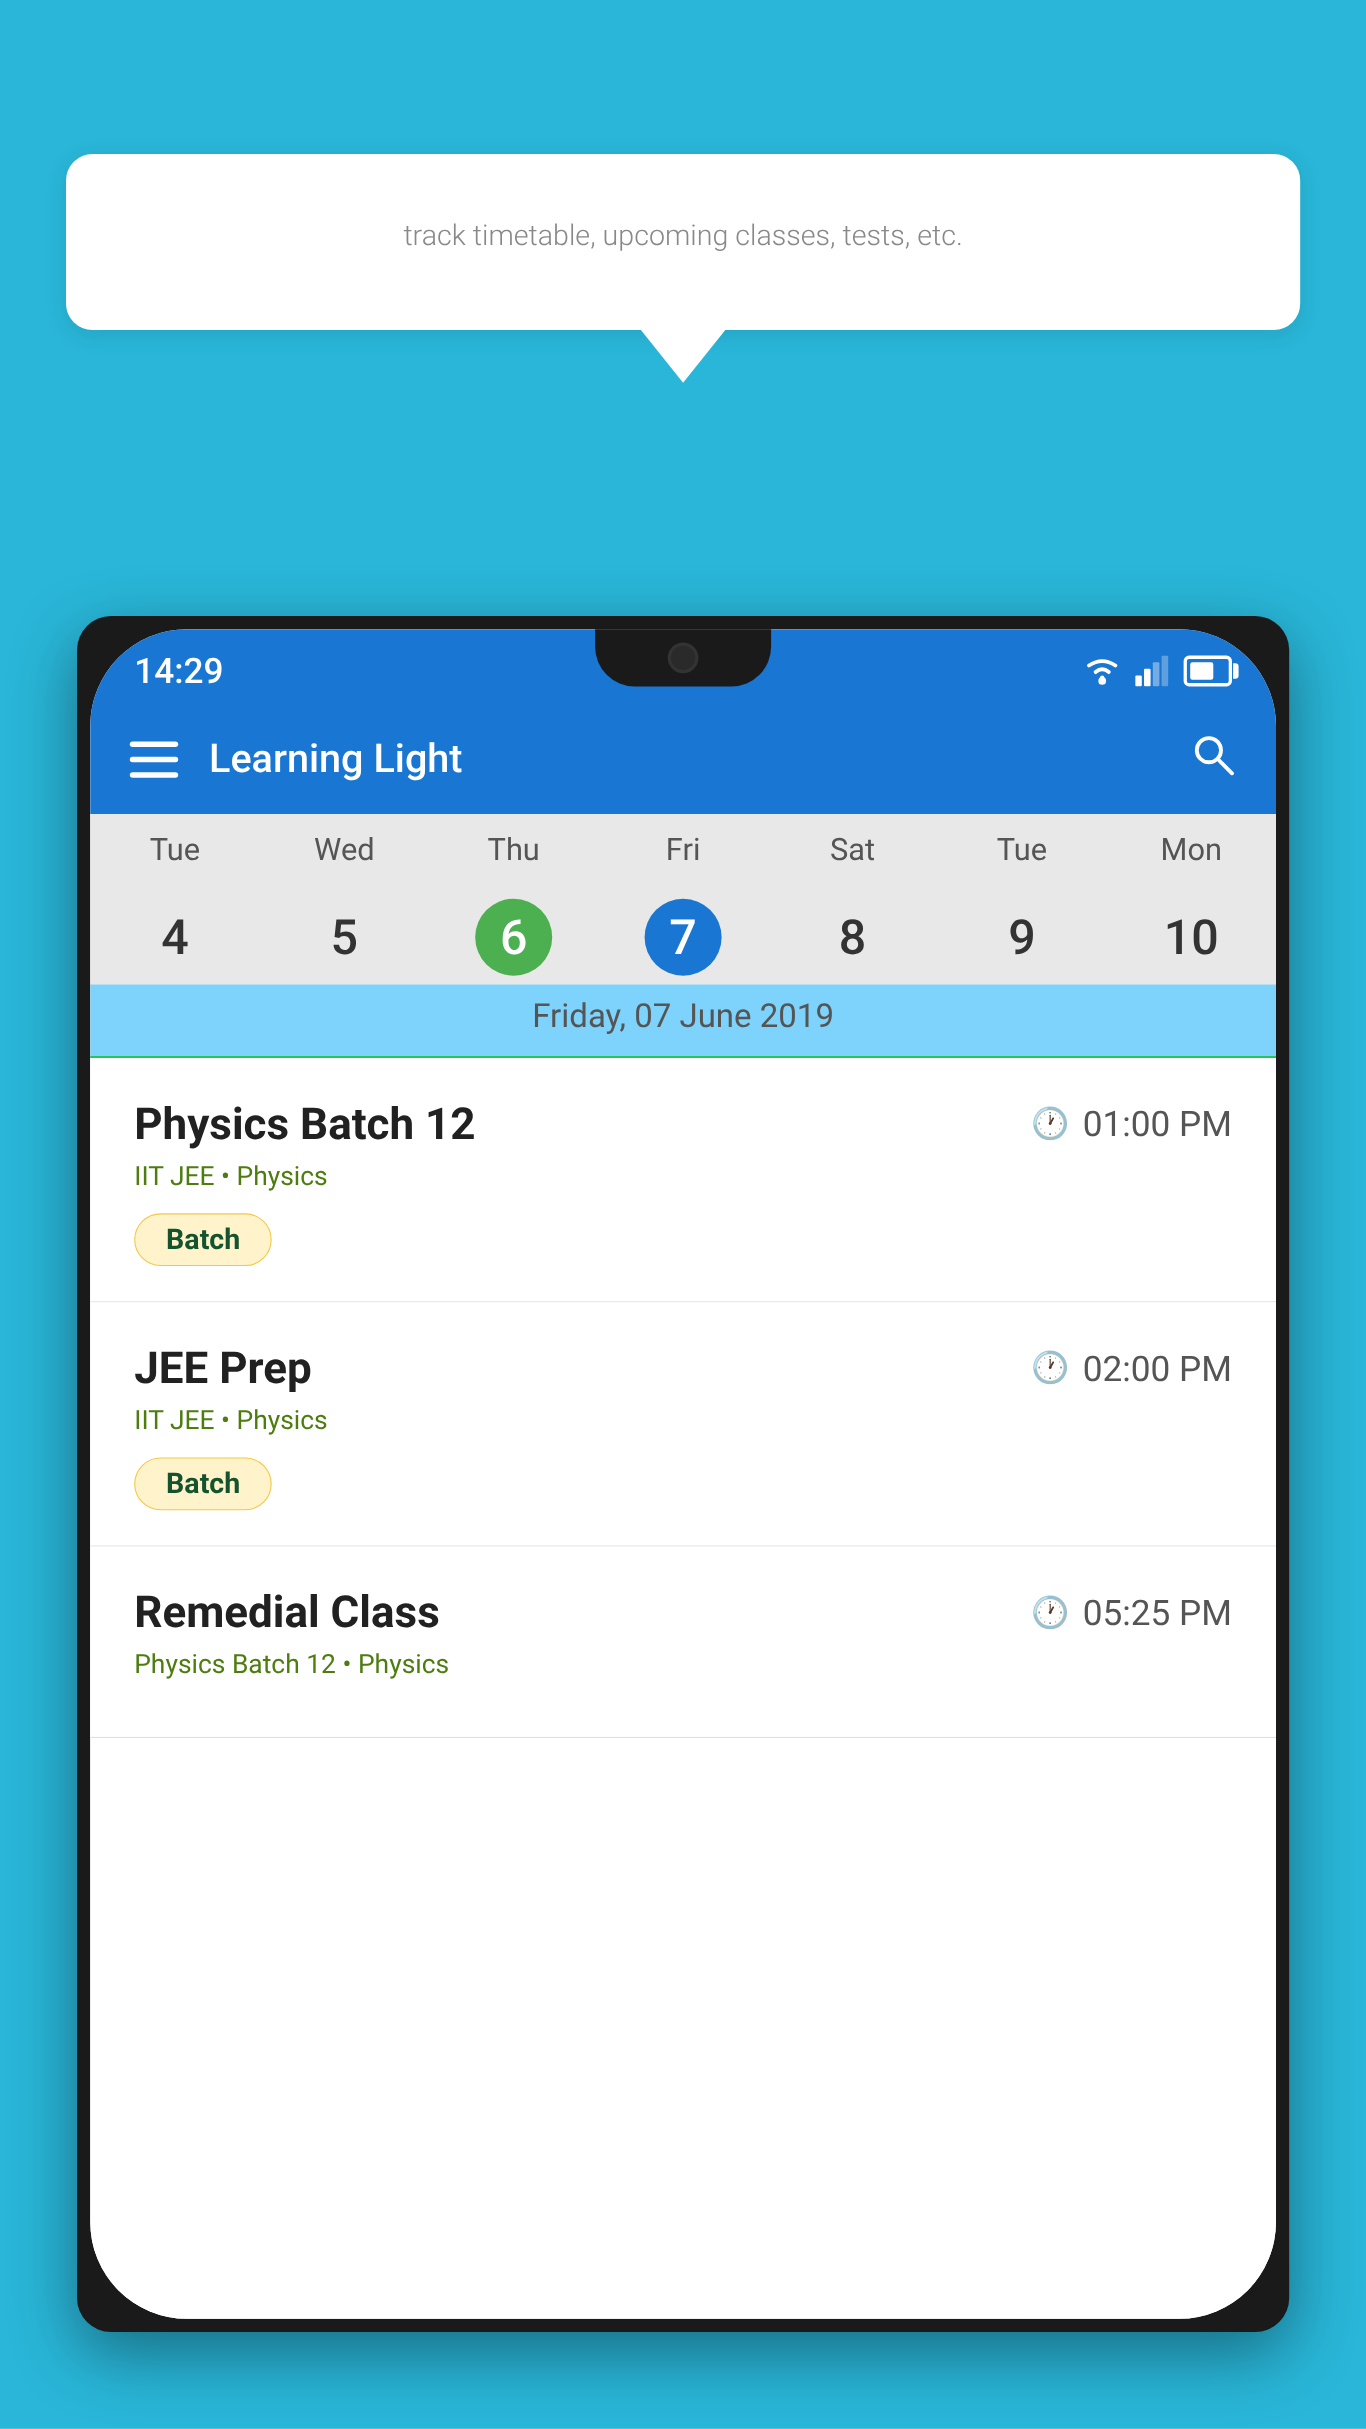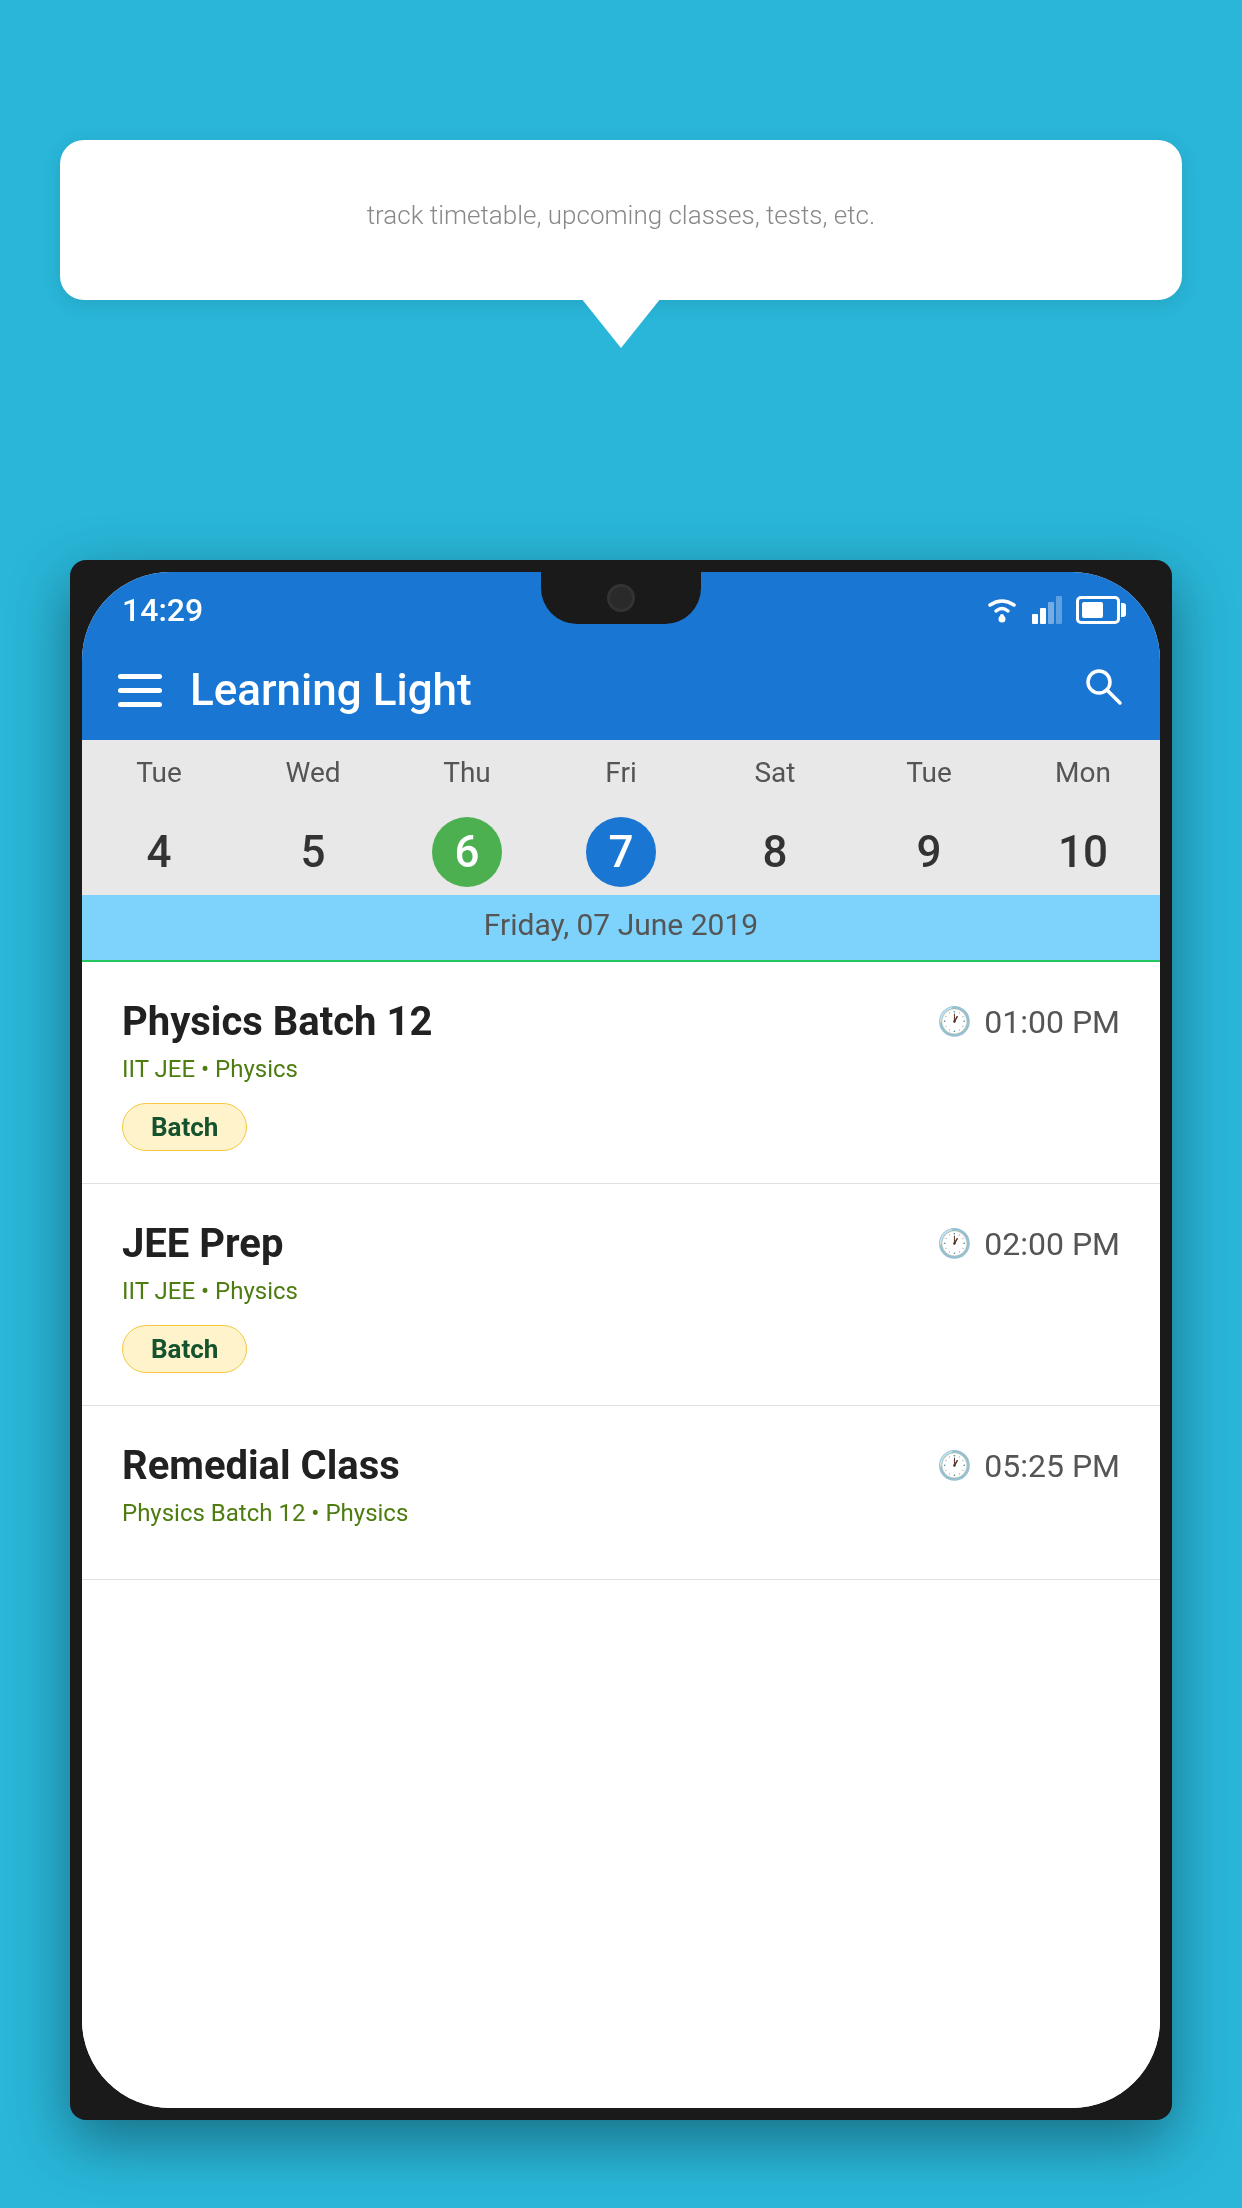--- a/index.html
+++ b/index.html
@@ -64,21 +64,21 @@
       top: 560px;
       left: 70px;
       right: 70px;
       bottom: 0;
     }
 
     .phone-outer {
       width: 100%;
       height: 1560px;
       background: #1a1a1a;
-      border-radius: 16px;
+      border-radius: 31px;
       padding: 12px;
       position: relative;
       box-shadow: 0 20px 60px rgba(0,0,0,0.4);
     }
 
     
     .phone-notch {
       position: absolute;
       top: 12px;
       left: 50%;
@@ -183,21 +183,21 @@
     .hamburger-icon span {
       display: block;
       width: 44px;
       height: 5px;
       background: white;
       border-radius: 3px;
     }
 
     .app-title {
       color: white;
-      font-size: 44px;
+      font-size: 36px;
       font-weight: 500;
       flex: 1;
     }
 
     .search-icon-btn {
       color: white;
       font-size: 44px;
       cursor: pointer;
     }
 

